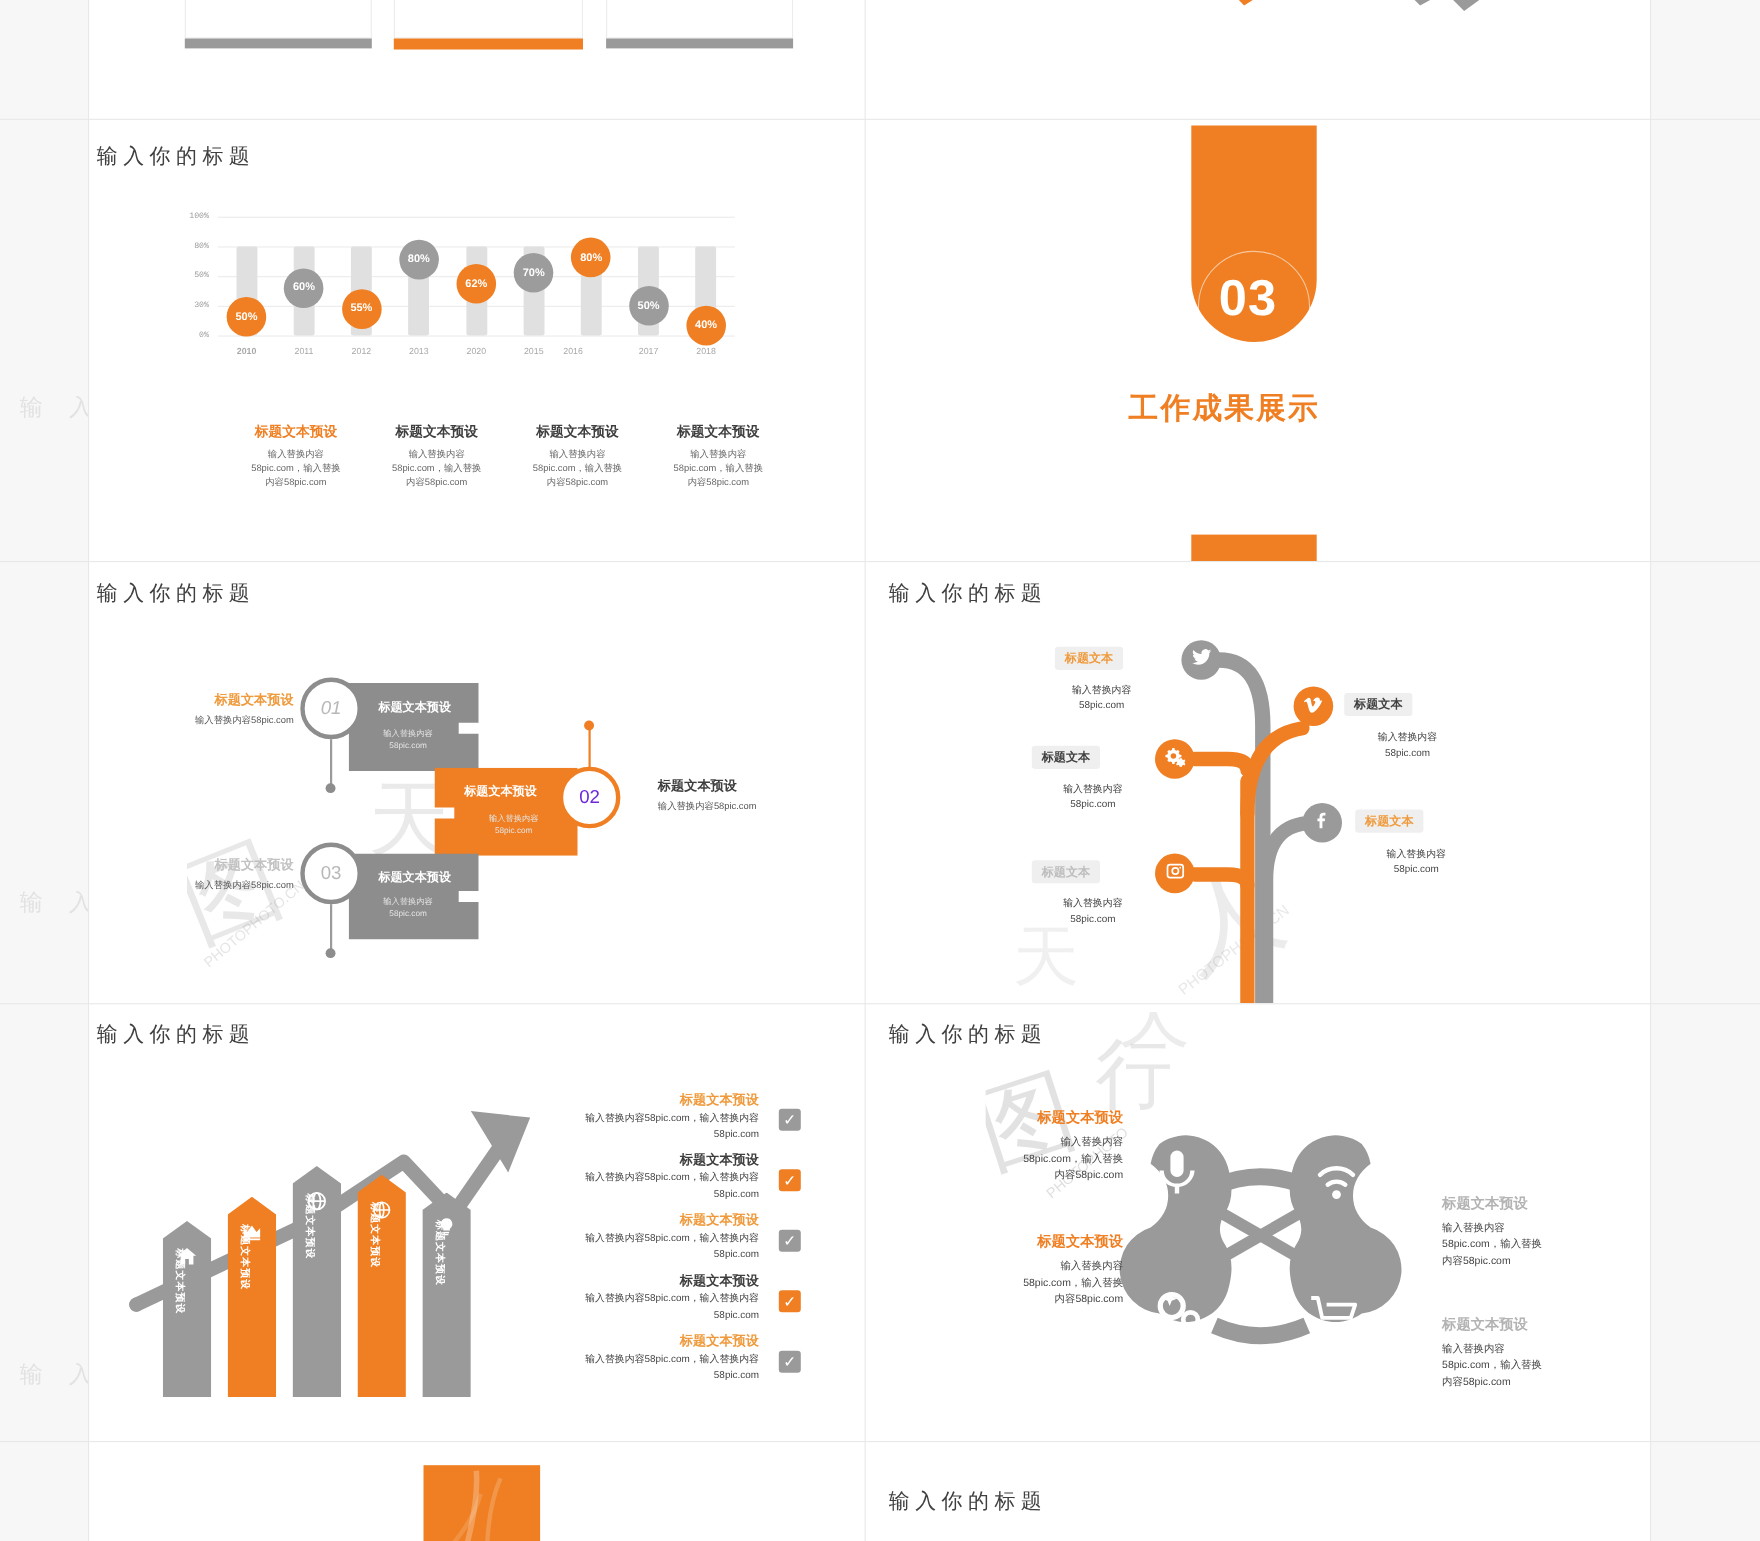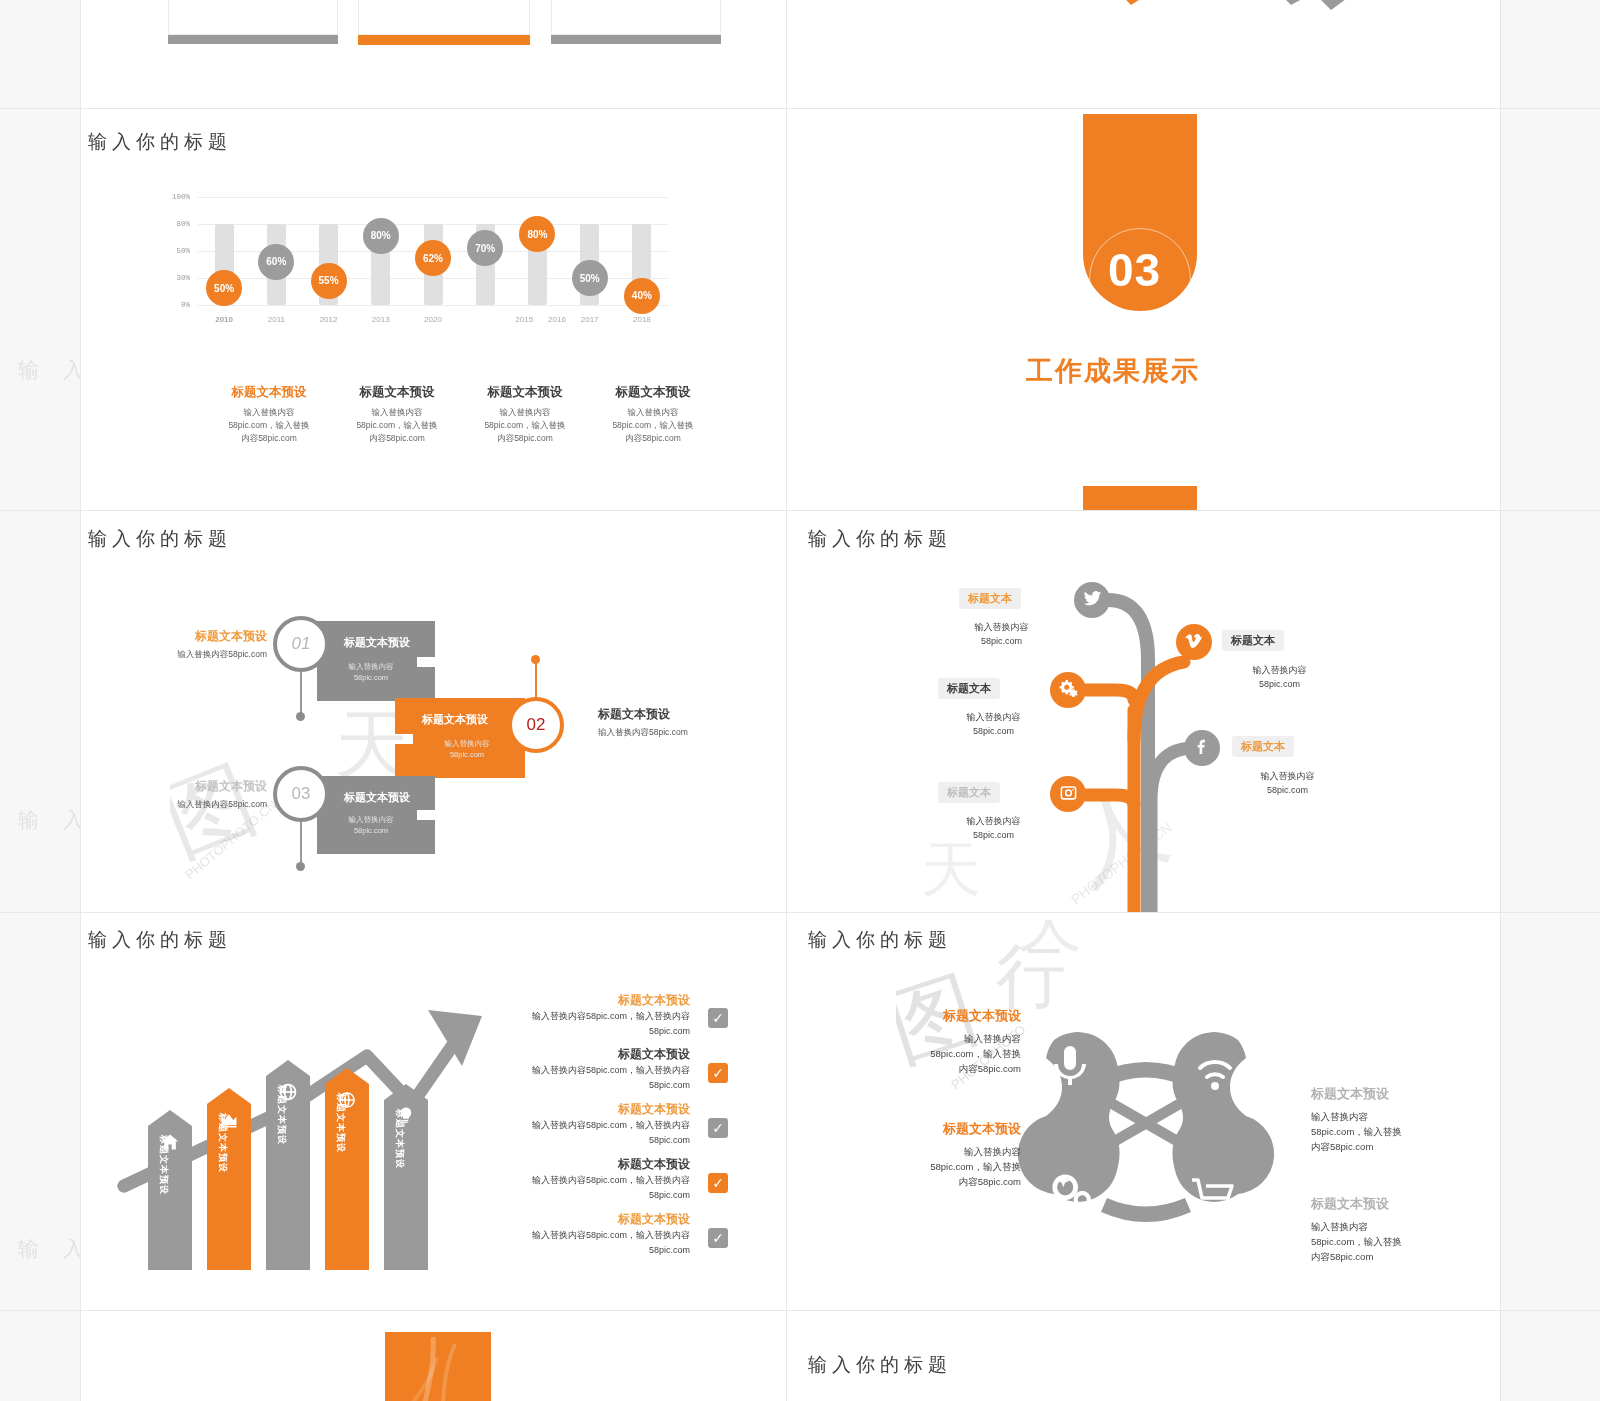--- a/index.html
+++ b/index.html
@@ -229,22 +229,22 @@
             <div class="bubble orange" style="left: 443.889px; top: 102.5px;">40%</div>
           </div>
       </div>
       <div class="plot" style="top:120px; height:20px;">
         <div id="chart-xlabels">
             <div class="xlabel" style="left: 26.1111px; top: 2px; font-weight: bold;">2010</div>
             <div class="xlabel" style="left: 78.3333px; top: 2px;">2011</div>
             <div class="xlabel" style="left: 130.556px; top: 2px;">2012</div>
             <div class="xlabel" style="left: 182.778px; top: 2px;">2013</div>
             <div class="xlabel" style="left: 235px; top: 2px;">2020</div>
-            <div class="xlabel" style="left: 287.222px; top: 2px; margin-left: 39px;">2015</div>
-            <div class="xlabel" style="left: 359px; top: 2px;">2016</div>
+            <div class="xlabel" style="left: 287.222px; top: 2px;">2015</div>
+            <div class="xlabel" style="left: 323px; top: 2px;">2016</div>
             <div class="xlabel" style="left: 391.667px; top: 2px;">2017</div>
             <div class="xlabel" style="left: 443.889px; top: 2px;">2018</div>
           </div>
       </div>
     </div>
 
     <div class="legend-row" style="left:125px; top:275px; width:545px;">
       <div class="legend-col">
         <div class="lt o">标题文本预设</div>
         <div class="lb" style="white-space:pre-line;">输入替换内容
@@ -308,21 +308,21 @@
     </div>
 
     <div class="key-body" style="left:315px; top:188px; width:130px; height:80px;">
       <svg width="140" height="80" viewBox="0 0 140 80" style="position:absolute;left:0;top:0;">
         <path d="M0 0 H130 V36 H112 V46 H130 V80 H0 Z" fill="#ef7f22" transform="scale(-1,1) translate(-130,0)"></path>
       </svg>
       <div class="kb-t" style="right:10px;">标题文本预设</div>
       <div class="kb-s" style="white-space:pre-line; left:14px;">输入替换内容
 58pic.com</div>
     </div>
-    <div class="key-circle o" style="left:428px; top:187px; width:56px; height:56px; color:#b91c1c;">02</div>
+    <div class="key-circle o" style="left:428px; top:187px; width:56px; height:56px; color:#6d28d9;">02</div>
     <div class="key-stem" style="left:455px; top:150px; height:40px; background:#ef7f22;"></div>
     <div class="key-dot" style="left:451px; top:145px; background:#ef7f22;"></div>
     <div class="key-side" style="left:518px; top:196px; width:160px;">
       <div class="ks-t" style="color:#3f3f3f;">标题文本预设</div>
       <div class="ks-s">输入替换内容58pic.com</div>
     </div>
 
     <div class="key-body" style="left:237px; top:266px; width:120px; height:78px;">
       <svg width="130" height="78" viewBox="0 0 130 78" style="position:absolute;left:0;top:0;">
         <path d="M0 0 H118 V34 H100 V44 H118 V78 H0 Z" fill="#8d8d8d"></path>

